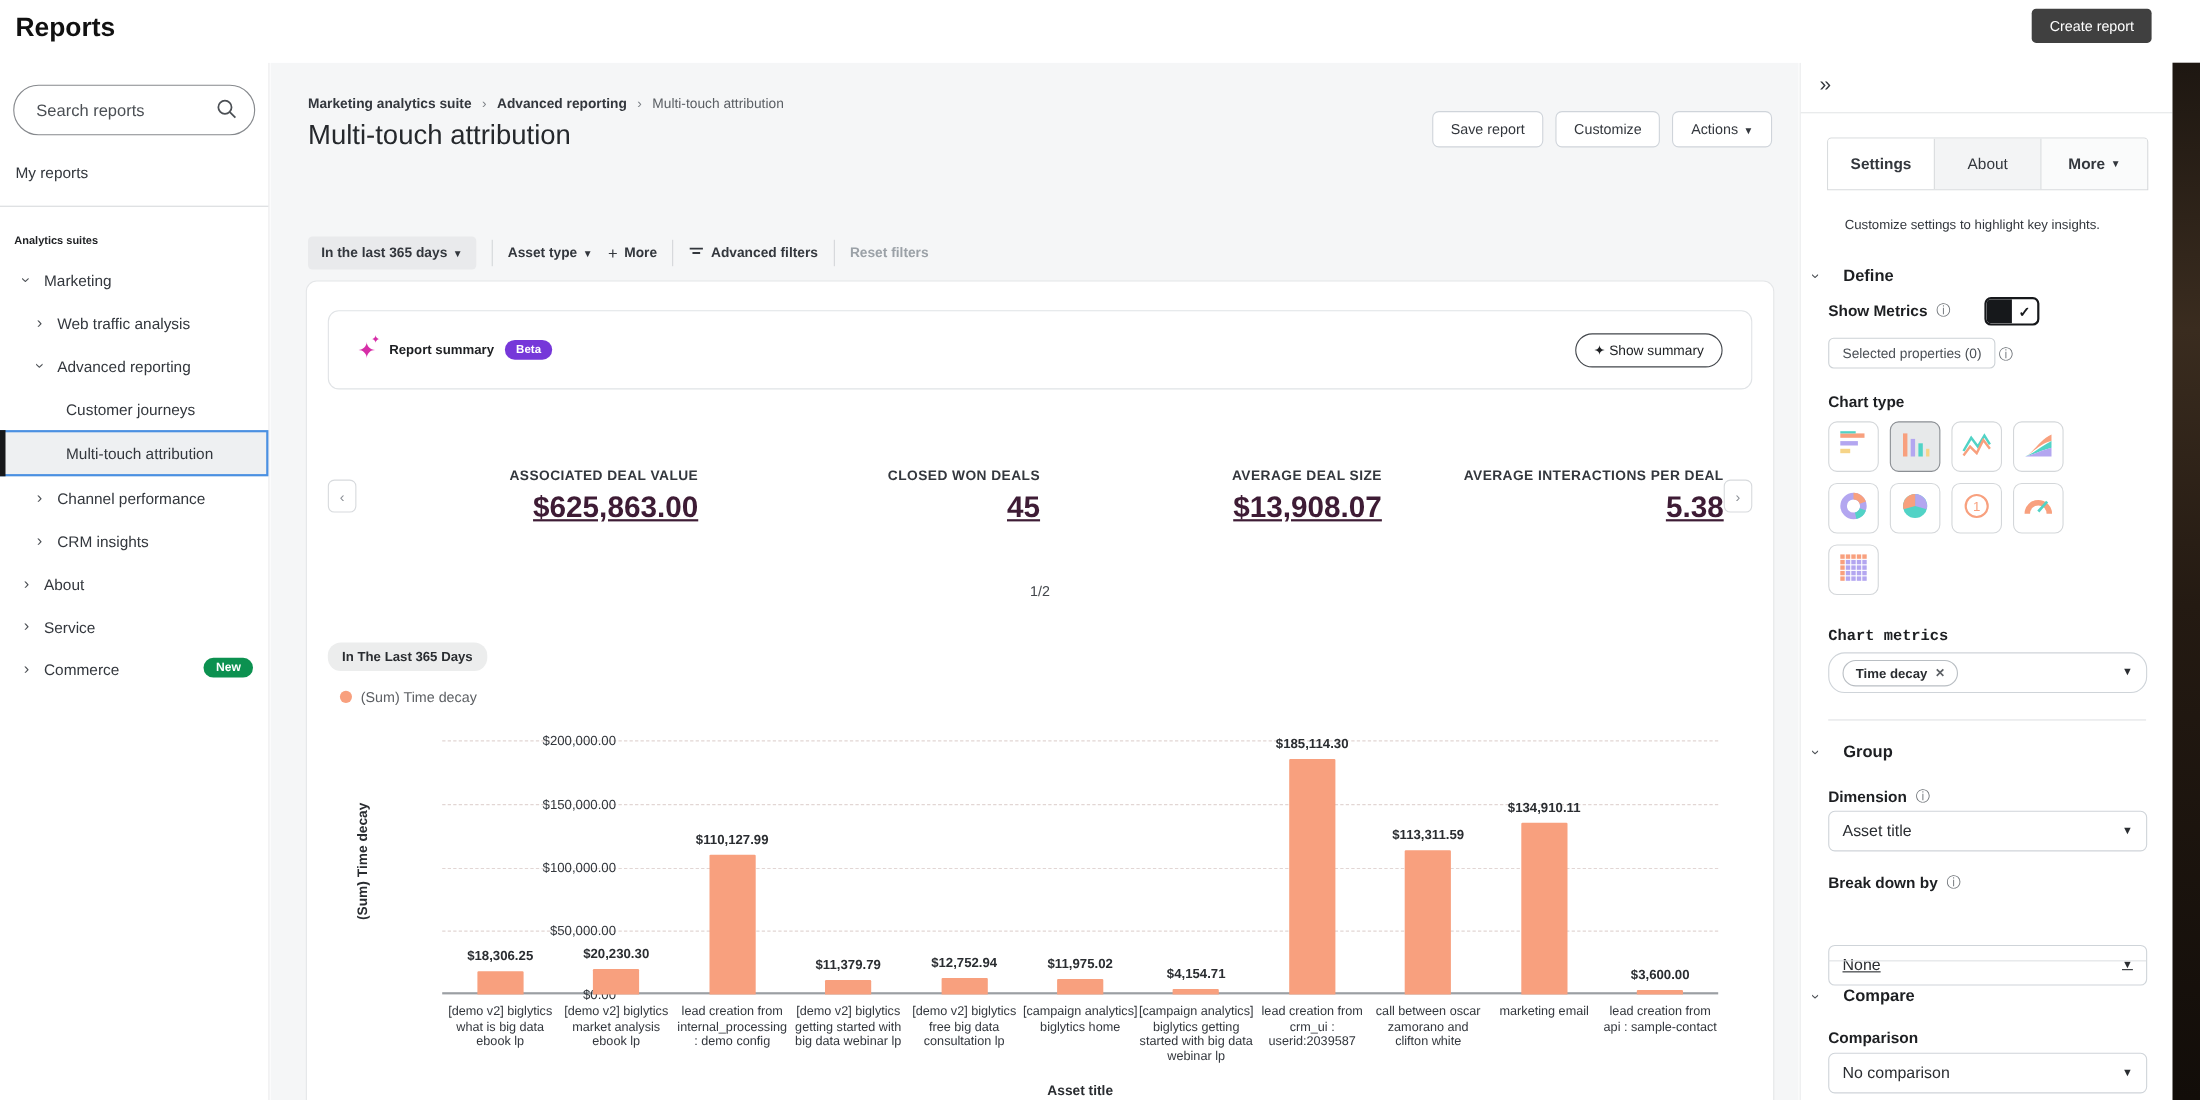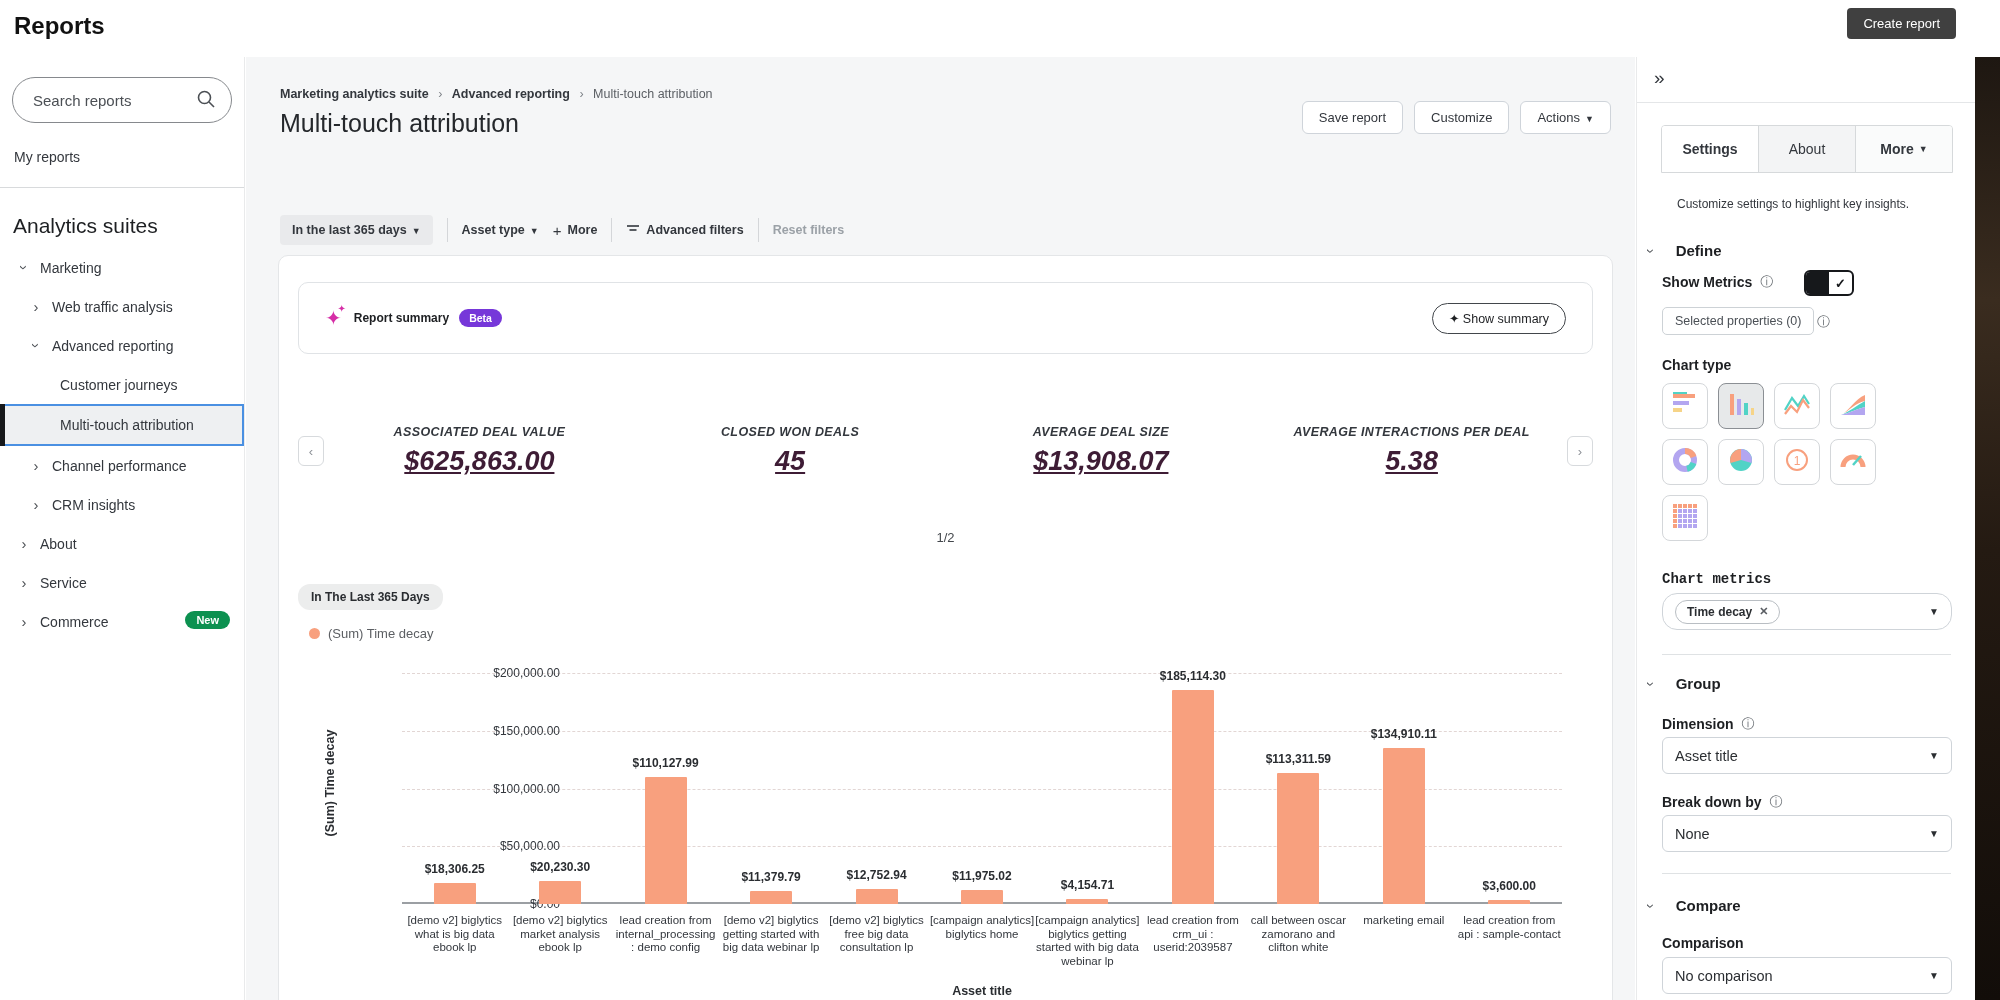--- a/index.html
+++ b/index.html
@@ -17,21 +17,21 @@
   .sidebar { position:absolute; left:0; top:57px; width:245px; bottom:0; background:#fff;
     border-right:1px solid #e9eaeb; }
   .search-wrap { position:relative; margin:20px 12px 0 12px; }
   .search-input { width:100%; height:46px; border:1px solid #86898d; border-radius:24px;
     padding:0 44px 0 20px; font-size:15px; color:#33373d; background:#fff; outline:none;
     font-family:"Liberation Sans", sans-serif; }
   .search-input::placeholder { color:#4b4f54; }
   .search-icon { position:absolute; right:16px; top:12px; width:20px; height:20px; }
   .my-reports { margin:26px 0 0 14px; font-size:14px; color:#33373d; cursor:pointer; display:block; }
   .sb-divider { border:none; border-top:1px solid #d8dadc; margin:22px 0 0 0; }
-  .suites-heading { margin:26px 0 10px 13px; font-size:21px; font-weight:normal; color:#1d1f22; }
+  .suites-heading { margin:26px 0 10px 13px; font-size:10px; font-weight:bold; color:#1d1f22; }
   .tree-item { position:relative; height:39px; display:flex; align-items:center; font-size:14px;
     color:#33373d; cursor:pointer; }
   .tree-item .chev { position:absolute; font-size:15px; color:#4b4f54; width:12px; text-align:center; }
   .tree-item .chev.down { transform:rotate(90deg); }
   .tree-item.selected { background:#eef0f2; outline:2px solid #4a90e2; outline-offset:-2px; height:42px; }
   .tree-item.selected::before { content:""; position:absolute; left:0; top:0; bottom:0; width:5px; background:#16181b; }
   .new-badge { position:absolute; right:14px; top:9px; background:#0c9150; color:#fff; font-size:11px;
     font-weight:bold; padding:3px 11px; border-radius:11px; }
 
   
@@ -62,21 +62,21 @@
   .summary-title { font-size:12px; font-weight:bold; color:#1d1f22; }
   .beta-badge { background:#7637d9; color:#fff; font-size:10.5px; font-weight:bold;
     border-radius:10px; padding:3px 10px; margin-left:10px; }
   .show-summary-btn { margin-left:auto; background:#fff; border:1px solid #42464b; border-radius:17px;
     padding:7px 16px; font-size:12.5px; color:#1d1f22; cursor:pointer; font-family:"Liberation Sans", sans-serif; }
 
   .kpi-row { position:absolute; left:19px; right:19px; top:160px; height:70px; display:flex; align-items:center; }
   .pager-btn { width:26px; height:30px; border:1px solid #d7dadd; border-radius:6px; background:#fff;
     color:#8d9197; font-size:13px; cursor:pointer; flex:0 0 auto; }
   .kpis { flex:1; display:flex; }
-  .kpi { flex:1; text-align:center;font-style:italic; }
+  .kpi { flex:1; text-align:right; }
   .kpi-label { font-size:12.5px; font-weight:bold; letter-spacing:.4px; color:#33373d; }
   .kpi-value { margin-top:7px; font-size:27px; font-weight:bold; color:#3e1c35;
     text-decoration:underline; cursor:pointer; display:inline-block; }
   .pagination { position:absolute; left:0; right:0; top:274px; text-align:center; font-size:13px; color:#43474c; }
 
   
   .range-badge { position:absolute; left:19px; top:328px; background:#eceded; border-radius:12px;
     padding:6px 13px; font-size:12px; font-weight:bold; color:#2a2d31; }
   .legend { position:absolute; left:30px; top:370px; display:flex; align-items:center; gap:8px;
     font-size:13px; color:#5c5f63; }
@@ -508,21 +508,21 @@
       <span class="info-i">ⓘ</span>
     </div>
     <div class="dropdown" style="top:680px;">
       <span>Asset title</span>
       <span class="dd-caret">▼</span>
     </div>
     <div class="field-label" style="left:25px; top:736px;">
       <span>Break down by</span>
       <span class="info-i">ⓘ</span>
     </div>
-    <div class="dropdown" style="top:758px;">
+    <div class="dropdown" style="top:802px;text-decoration:underline;">
       <span>None</span>
       <span class="dd-caret">▼</span>
     </div>
 
     <div class="hr2" style="top:816px;"></div>
 
     <div class="section-head" style="left:12px; top:840px;">
       <span class="chev">›</span>
       <span>Compare</span>
     </div>

